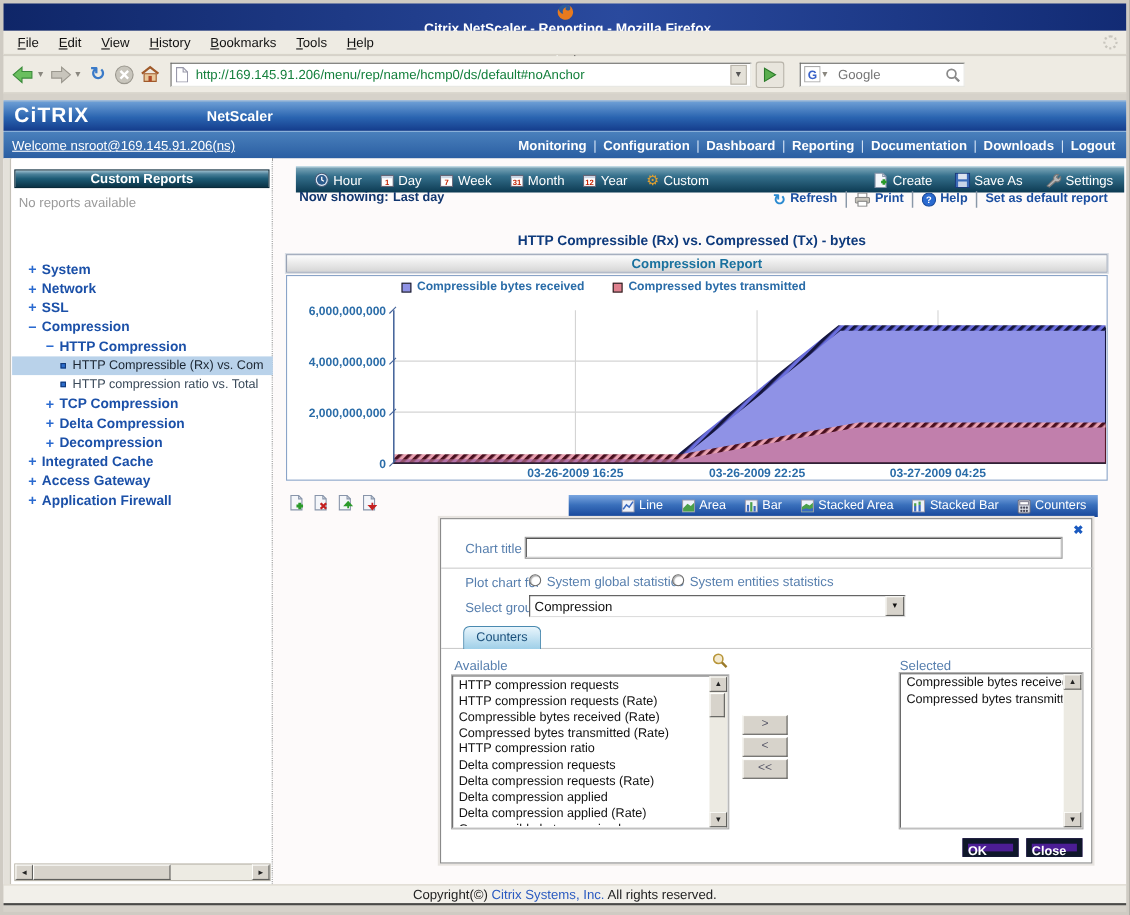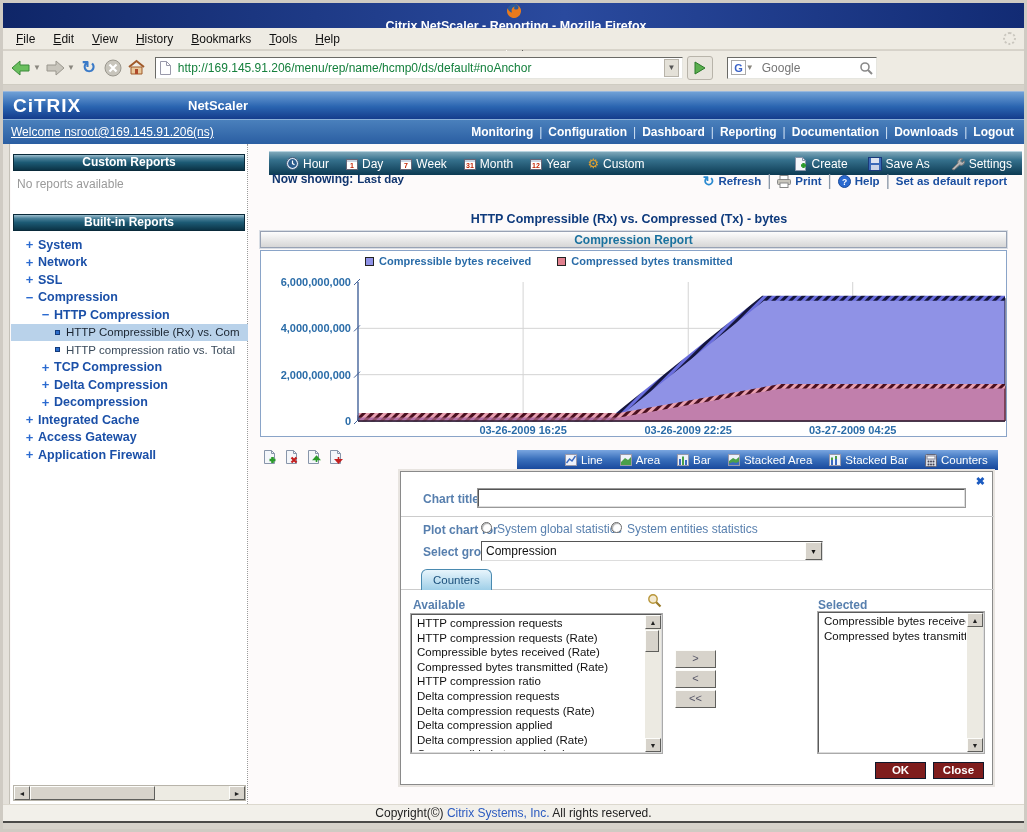--- a/index.html
+++ b/index.html
@@ -72,40 +72,40 @@
   .leg-swatch{width:9px;height:9px;border:1px solid #222;}
   #chart-svg{position:absolute;left:0;top:0;}
   
   #pageicons{position:absolute;left:13px;top:305px;display:flex;gap:6px;}
   .pic{width:16px;height:17px;}
   #charttypebar{position:absolute;left:268px;top:306px;width:481px;height:20px;background:linear-gradient(180deg,#7aa6e0 0%,#3a70bc 45%,#16469a 100%);display:flex;align-items:center;padding-left:48px;gap:17px;}
   .ct-item{display:flex;align-items:center;gap:4px;color:#fff;font-size:11.5px;white-space:nowrap;}
   
   #settings-panel{position:absolute;left:151px;top:327px;width:593px;height:314px;background:#fff;border:1px solid #8a8a8a;box-shadow:0 0 0 2px #e8e4e0;}
   #panel-close{position:absolute;right:7px;top:3px;color:#1a5ac0;font-weight:bold;font-size:11px;}
-  .form-label{position:absolute;color:#577fae;font-size:12px;font-weight:bold;}
+  .form-label{position:absolute;color:#577fae;font-size:12px;}
   #chart-title-input{position:absolute;left:77px;top:17px;width:487px;height:18px;border:1px solid;border-color:#555 #ddd #ddd #555;outline:1px solid #999;font-size:12px;padding:1px 3px;}
   .divline{position:absolute;left:0;width:593px;height:1px;background:#cccccc;}
   .radio{position:absolute;width:11px;height:11px;border-radius:50%;background:#fff;border:1px solid #6a6a6a;box-shadow:inset 1px 1px 1px #b0b0b0;}
   .radio .dot{width:5px;height:5px;background:#1a1a1a;border-radius:50%;margin:2px;}
   .radio-label{position:absolute;color:#577fae;font-size:12px;}
   #group-select{position:absolute;left:80px;top:69px;width:342px;height:20px;background:#fff;border:1px solid;border-color:#555 #ddd #ddd #555;display:flex;}
   #group-select .val{flex:1;font-size:12px;color:#111;padding:2px 4px;}
   #group-select .btn{width:17px;background:#d7d3cb;border:1px solid;border-color:#fdfdfa #5f5f5c #5f5f5c #fdfdfa;font-size:7px;color:#111;text-align:center;line-height:17px;}
   #counters-tab{position:absolute;left:20px;top:97px;height:21px;background:linear-gradient(180deg,#e8f5fc,#9fcfe8);border:1px solid #4a8ab0;border-bottom:none;border-radius:6px 6px 0 0;color:#1a4f7a;font-size:11.5px;padding:4px 11px 0 11px;z-index:2;}
   #tab-divider{top:117px;}
   .listbox{position:absolute;background:#fff;border:1px solid;border-color:#5a5a5a #dcdcdc #dcdcdc #5a5a5a;outline:1px solid #aaa;}
   .listbox .items{position:absolute;left:1px;top:1px;right:17px;bottom:1px;overflow:hidden;}
   .list-item{font-size:11.5px;color:#111;line-height:14.6px;padding-left:4px;white-space:nowrap;}
   .vscroll{position:absolute;right:0;top:0;bottom:0;width:16px;background:#eceae2;}
   .vscroll .up{position:absolute;top:0;left:0;}
   .vscroll .down{position:absolute;bottom:0;left:0;}
   .vthumb{position:absolute;left:0;top:15px;width:14px;height:22px;background:#d7d3cb;border:1px solid;border-color:#fdfdfa #5f5f5c #5f5f5c #fdfdfa;}
   .xfer{position:absolute;left:274px;width:41px;height:18px;background:#d7d3cb;border:1px solid;border-color:#fdfdfa #5f5f5c #5f5f5c #fdfdfa;color:#556;font-size:11px;text-align:center;line-height:15px;}
-  .blue-btn{position:absolute;top:290px;width:51px;height:17px;background:#7f1d1d;border:1px solid #0f172a;color:#fff;font-weight:bold;font-size:11.5px;text-align:center;line-height:15px;}
+  .blue-btn{position:absolute;top:290px;width:51px;height:17px;background:#4c1d95;border:5px solid #0f172a;color:#fff;font-weight:bold;font-size:11.5px;line-height:15px;}
   
   #footer{position:absolute;left:0;top:801px;width:1021px;height:19px;background:#f2f0ea;border-top:1px solid #dcd8ce;border-bottom:2px solid #4a4a48;text-align:center;font-size:12px;color:#222;line-height:17px;}
   #footer a{color:#2a5ac0;text-decoration:none;}
 </style>
 </head>
 <body>
 
 <div id="window">
 
   <div id="titlebar">
@@ -211,21 +211,20 @@
         <span>Logout</span>
       </span>
   </div>
 
   <div id="page">
     <div id="leftstrip"></div>
 
     <div id="sidebar">
       <div class="side-hdr" style="top:10px;">Custom Reports</div>
       <div id="custom-empty">No reports available</div>
-      <div class="side-hdr" style="top:70px;">Built-in Reports</div>
       <div id="tree">
           <div class="tree-row" style="padding-left: 12px;">
             <span class="tree-toggle">+</span>
             <span class="tree-label">System</span>
           </div>
           <div class="tree-row" style="padding-left: 12px;">
             <span class="tree-toggle">+</span>
             <span class="tree-label">Network</span>
           </div>
           <div class="tree-row" style="padding-left: 12px;">

